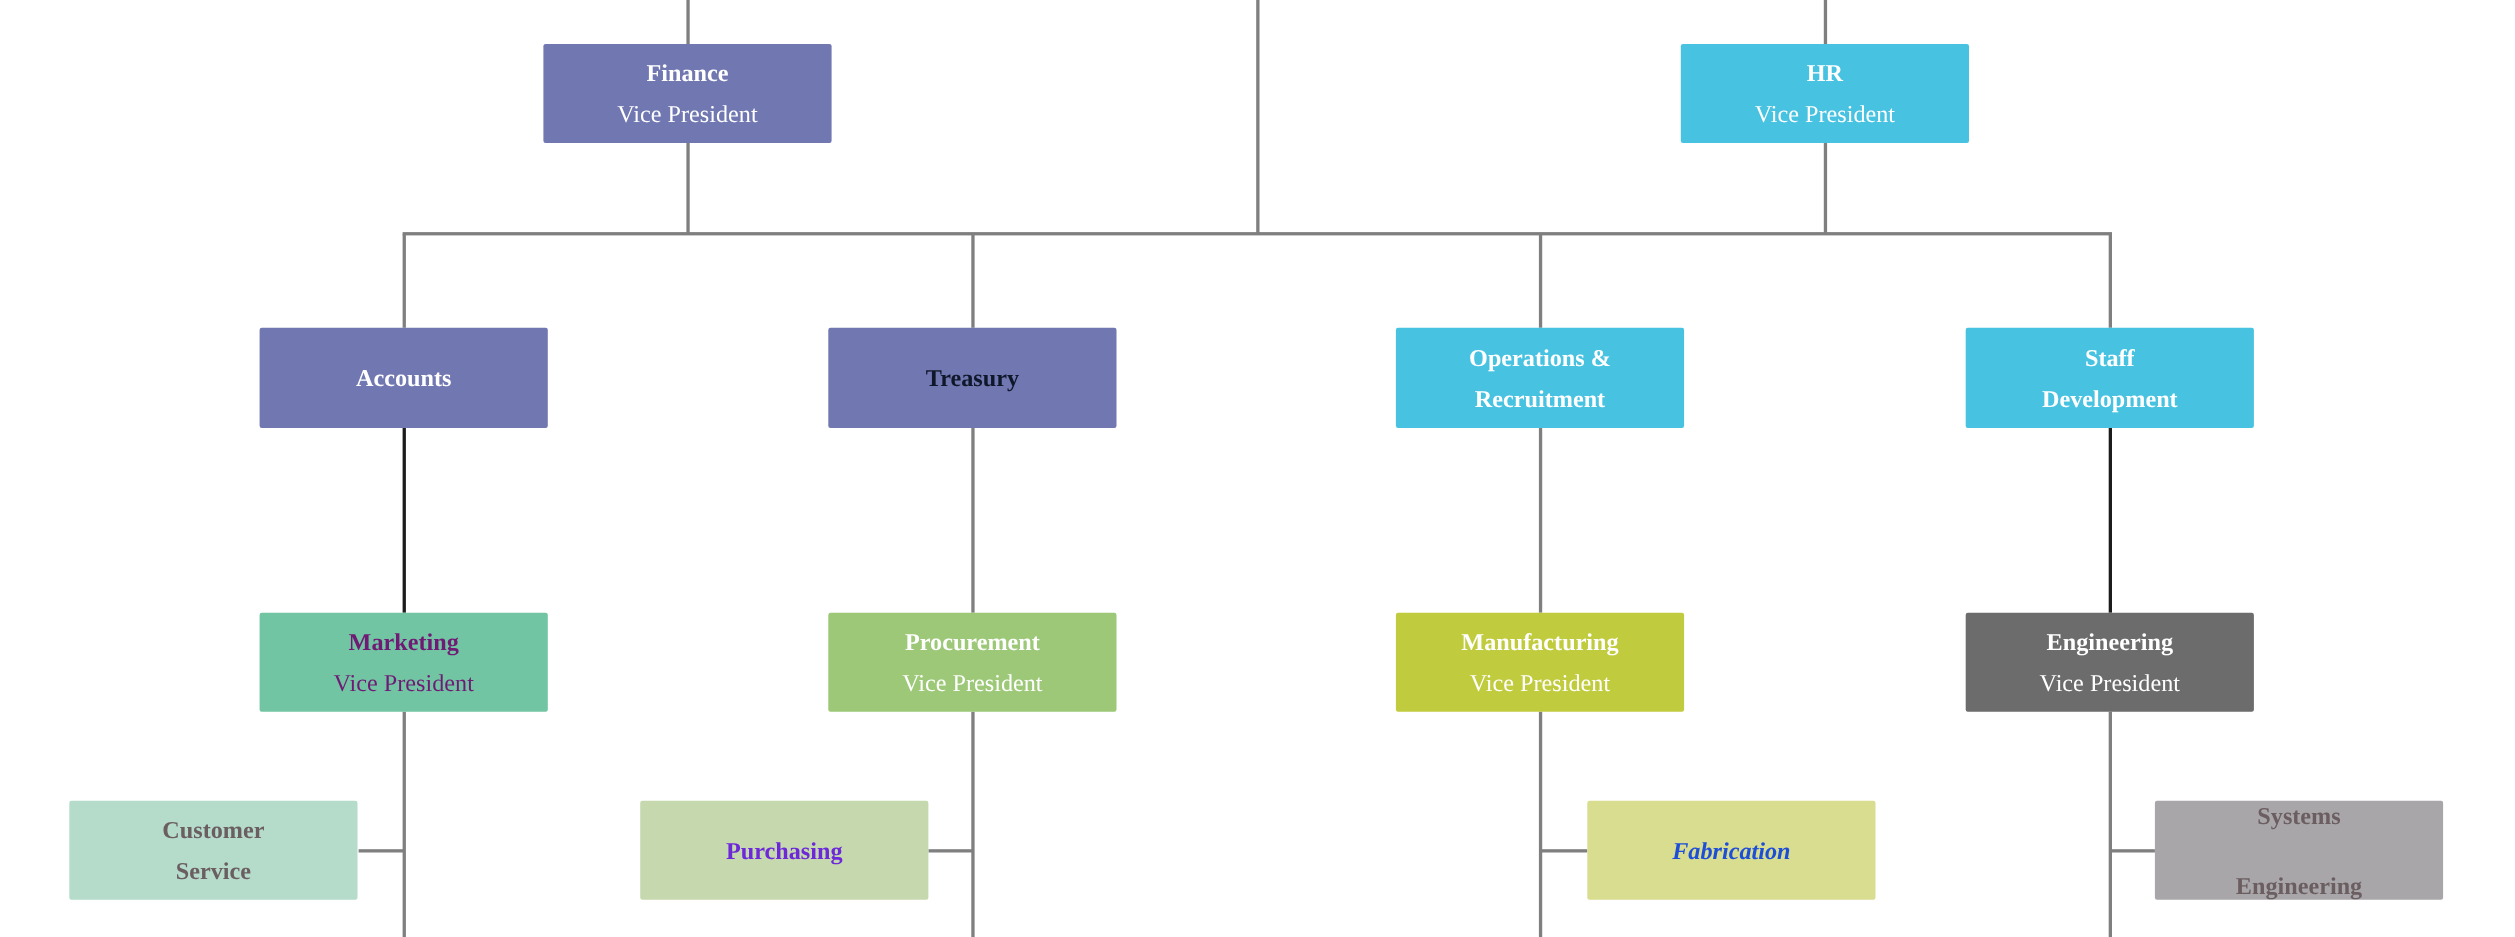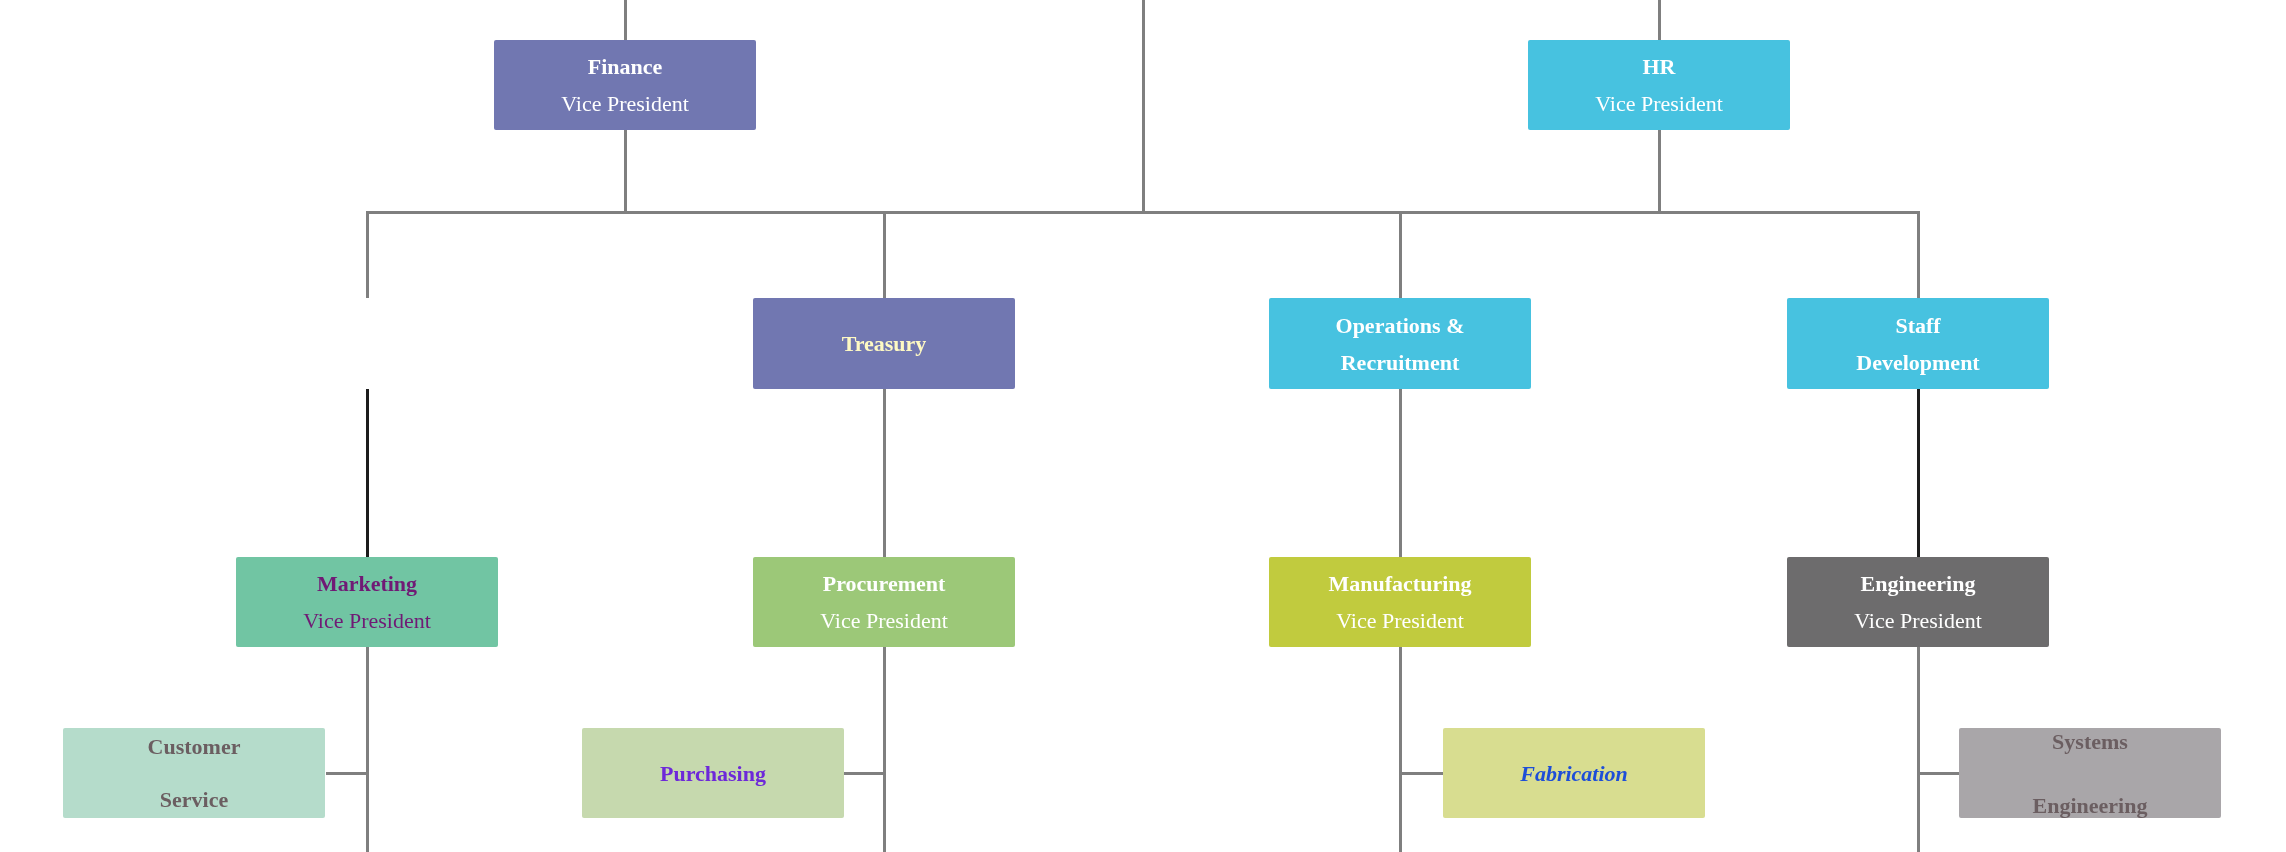--- a/index.html
+++ b/index.html
@@ -72,21 +72,24 @@
 
   <div class="node" style="left: 494px; top: 40px; background-color: rgb(113, 119, 177); color: rgb(255, 255, 255);">
     <div class="title">Finance</div>
     <div class="subtitle">Vice President</div>
   </div>
   <div class="node" style="left: 1528px; top: 40px; background-color: rgb(71, 194, 224); color: rgb(255, 255, 255);">
     <div class="title">HR</div>
     <div class="subtitle">Vice President</div>
   </div>
 
-  <div class="node" style="left: 753px; top: 298px; height: 91px; background-color: rgb(113, 119, 177); color: #fef9c3;">
+  <div class="node" style="left: 236px; top: 298px; height: 91px; background-color: rgb(113, 119, 177); color: rgb(255, 255, 255);">
+    <div class="title">Accounts</div>
+  </div>
+  <div class="node" style="left: 753px; top: 298px; height: 91px; background-color: rgb(113, 119, 177); color: #0f172a;">
     <div class="title">Treasury</div>
   </div>
   <div class="node" style="left: 1787px; top: 298px; height: 91px; background-color: rgb(71, 194, 224); color: rgb(255, 255, 255);">
     <div class="title">Staff</div>
     <div class="title">Development</div>
   </div>
   <div class="node" style="left: 1269px; top: 298px; height: 91px; background-color: rgb(71, 194, 224); color: rgb(255, 255, 255);">
     <div class="title">Operations &amp;</div>
     <div class="title">Recruitment</div>
   </div>
@@ -101,21 +104,21 @@
   </div>
   <div class="node" style="left: 1269px; top: 557px; background-color: rgb(193, 203, 62); color: rgb(255, 255, 255);">
     <div class="title">Manufacturing</div>
     <div class="subtitle">Vice President</div>
   </div>
   <div class="node" style="left: 1787px; top: 557px; background-color: rgb(109, 108, 109); color: rgb(255, 255, 255);">
     <div class="title">Engineering</div>
     <div class="subtitle">Vice President</div>
   </div>
 
-  <div class="node" style="left: 63px; top: 728px; background-color: rgb(181, 220, 203); color: rgb(107, 94, 97); justify-content: space-between;">
+  <div class="node" style="left: 63px; top: 728px; background-color: rgb(181, 220, 203); color: rgb(107, 94, 97);">
     <div class="title">Customer</div>
     <div class="title">Service</div>
   </div>
   <div class="node" style="left: 582px; top: 728px; background-color: rgb(198, 217, 174); color: #6d28d9;">
     <div class="title">Purchasing</div>
   </div>
   <div class="node" style="left: 1443px; top: 728px; background-color: rgb(216, 221, 144); color: #1d4ed8; font-style: italic;">
     <div class="title">Fabrication</div>
   </div>
   <div class="node" style="left: 1959px; top: 728px; background-color: rgb(169, 166, 169); color: rgb(107, 94, 97); gap: 27px;">

